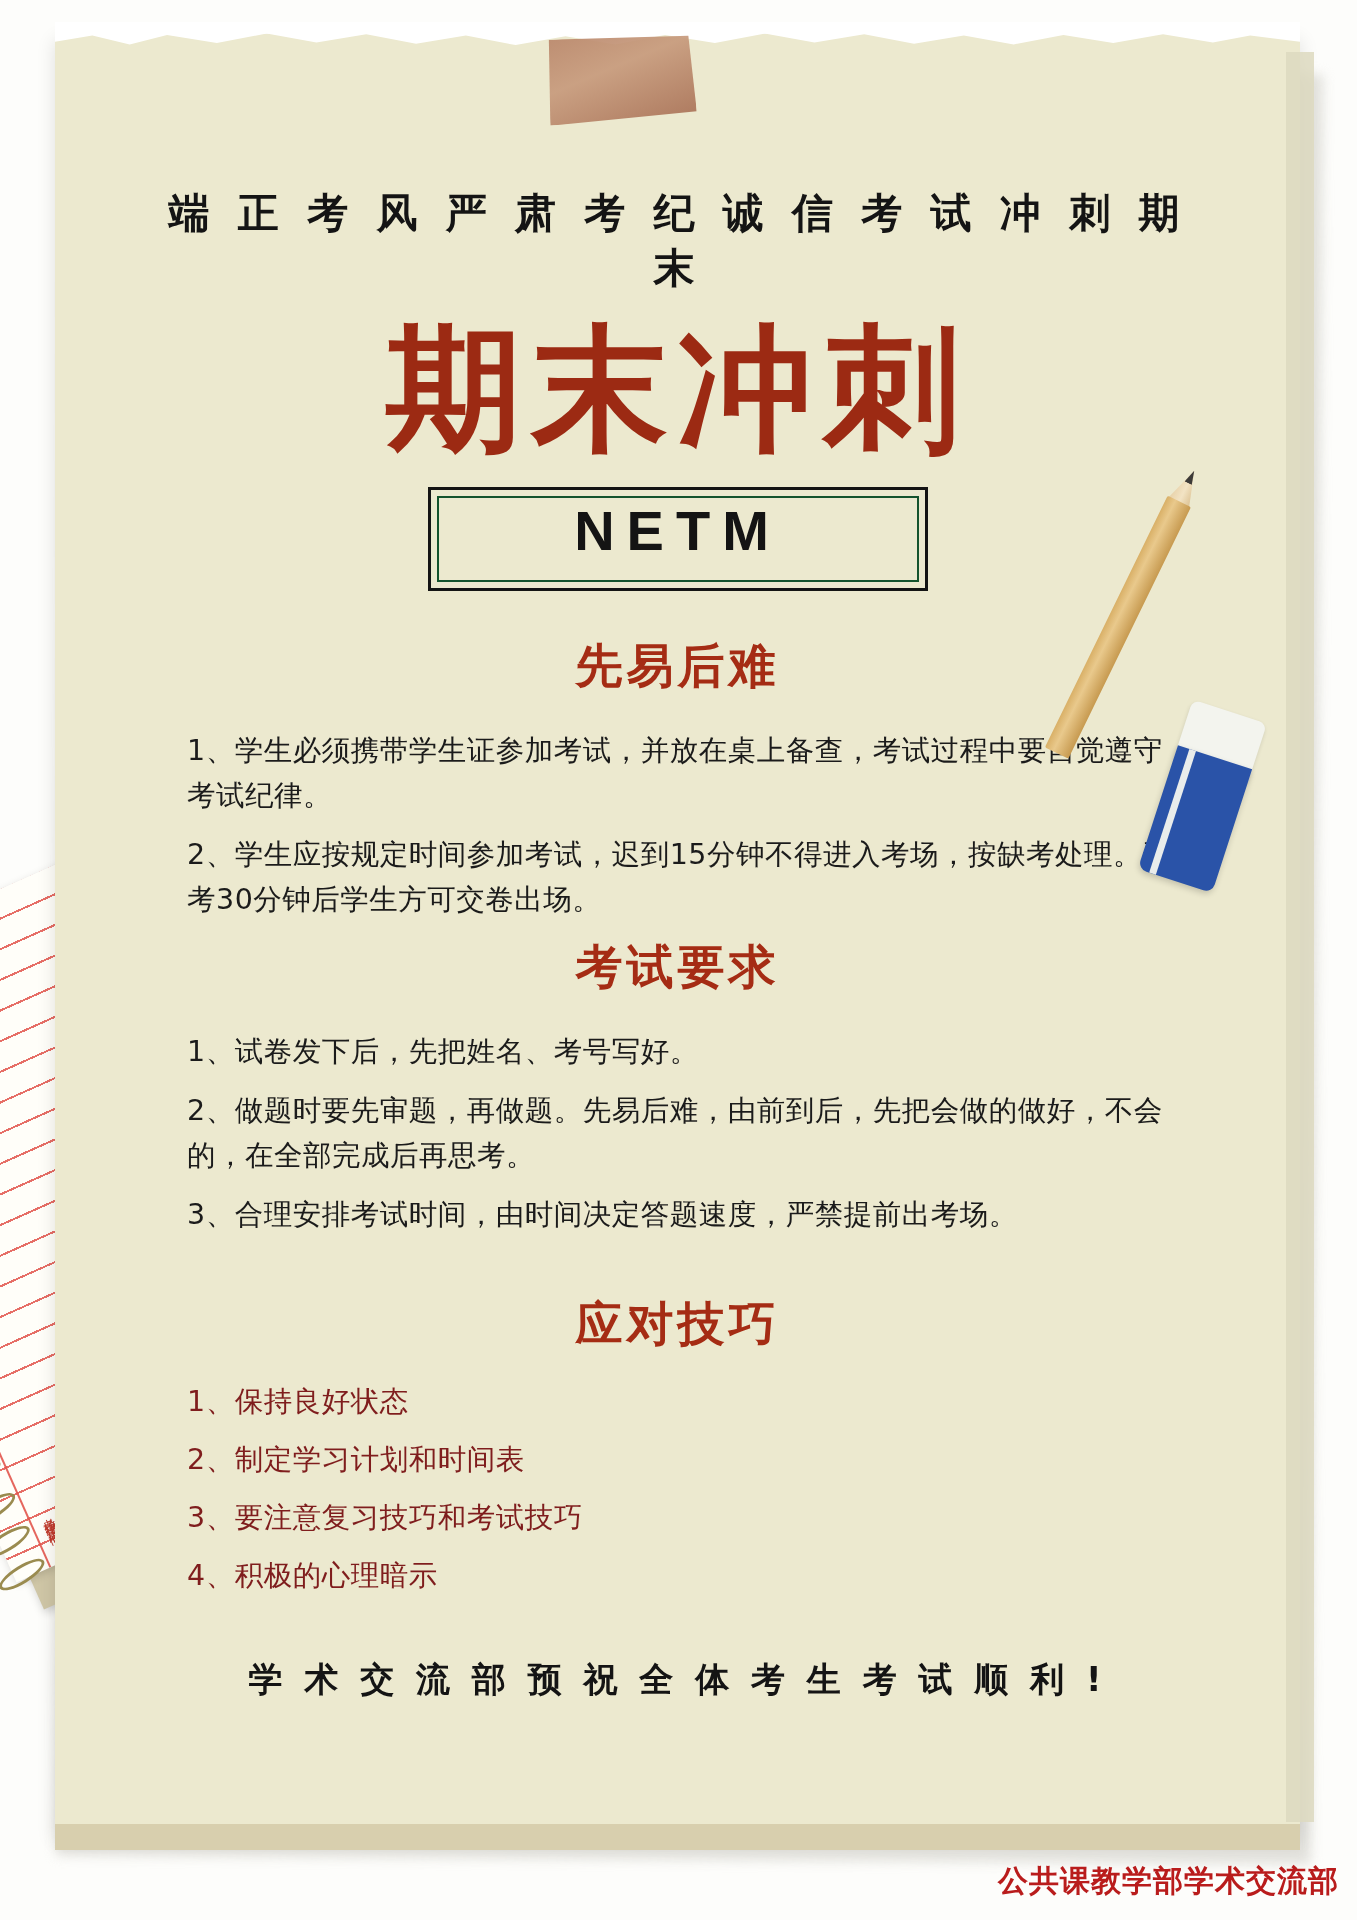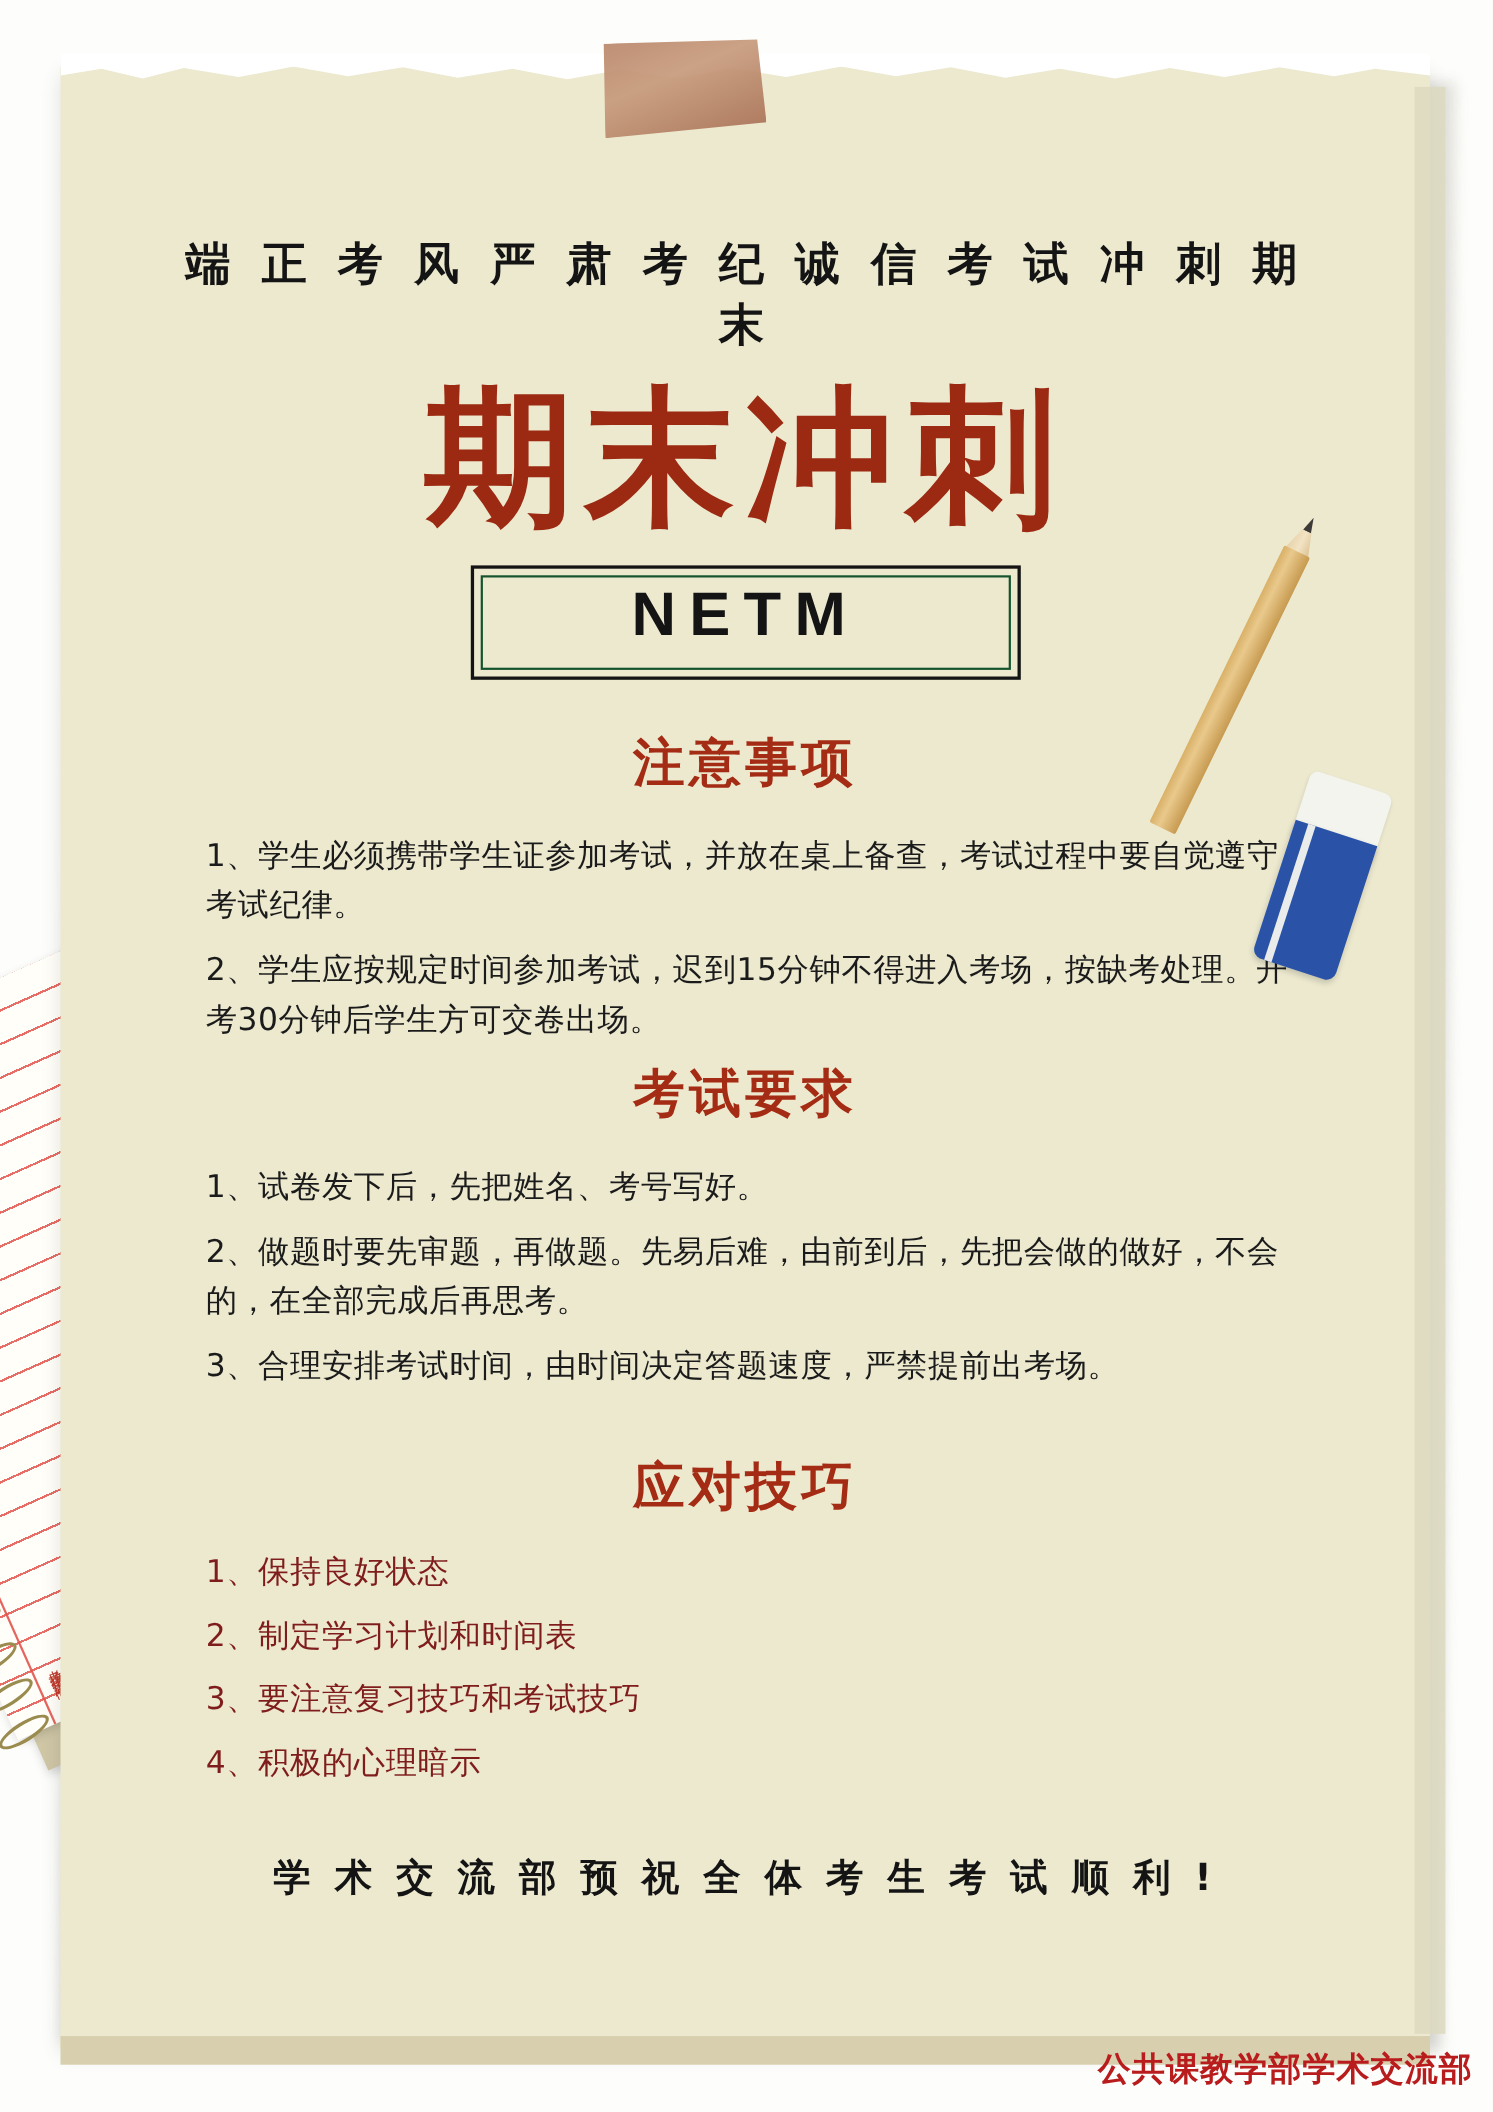--- a/index.html
+++ b/index.html
@@ -109,21 +109,21 @@
     border: 3px solid #9a8b4f;
     border-radius: 50%;
     background: transparent;
     transform: rotate(-8deg);
   }
 
   
   .poster {
     position: absolute;
     left: 55px;
-    top: 61px;
+    top: 34px;
     width: 1245px;
     height: 1800px;
     background: #ece9cf;
     box-shadow: 0 6px 18px rgba(0,0,0,.12);
   }
   
   .torn-top {
     position: absolute;
     left: 0;
     right: 0;
@@ -379,21 +379,21 @@
     <div class="kicker">端 正 考 风  严 肃 考 纪  诚 信 考 试 冲 刺 期 末</div>
 
     <div class="headline">期末冲刺</div>
 
     <div class="netm-wrap">
       <div class="netm-inner">
         <span>NETM</span>
       </div>
     </div>
 
-    <div class="section-title t1">注意事项</div>
+    <div class="section-title t1">先易后难</div>
     <div class="body-list">
       <p>1、学生必须携带学生证参加考试，并放在桌上备查，考试过程中要自觉遵守考试纪律。</p>
       <p>2、学生应按规定时间参加考试，迟到15分钟不得进入考场，按缺考处理。开考30分钟后学生方可交卷出场。</p>
     </div>
 
     <div class="section-title t2">考试要求</div>
     <div class="body-list">
       <p>1、试卷发下后，先把姓名、考号写好。</p>
       <p>2、做题时要先审题，再做题。先易后难，由前到后，先把会做的做好，不会的，在全部完成后再思考。</p>
       <p>3、合理安排考试时间，由时间决定答题速度，严禁提前出考场。</p>

